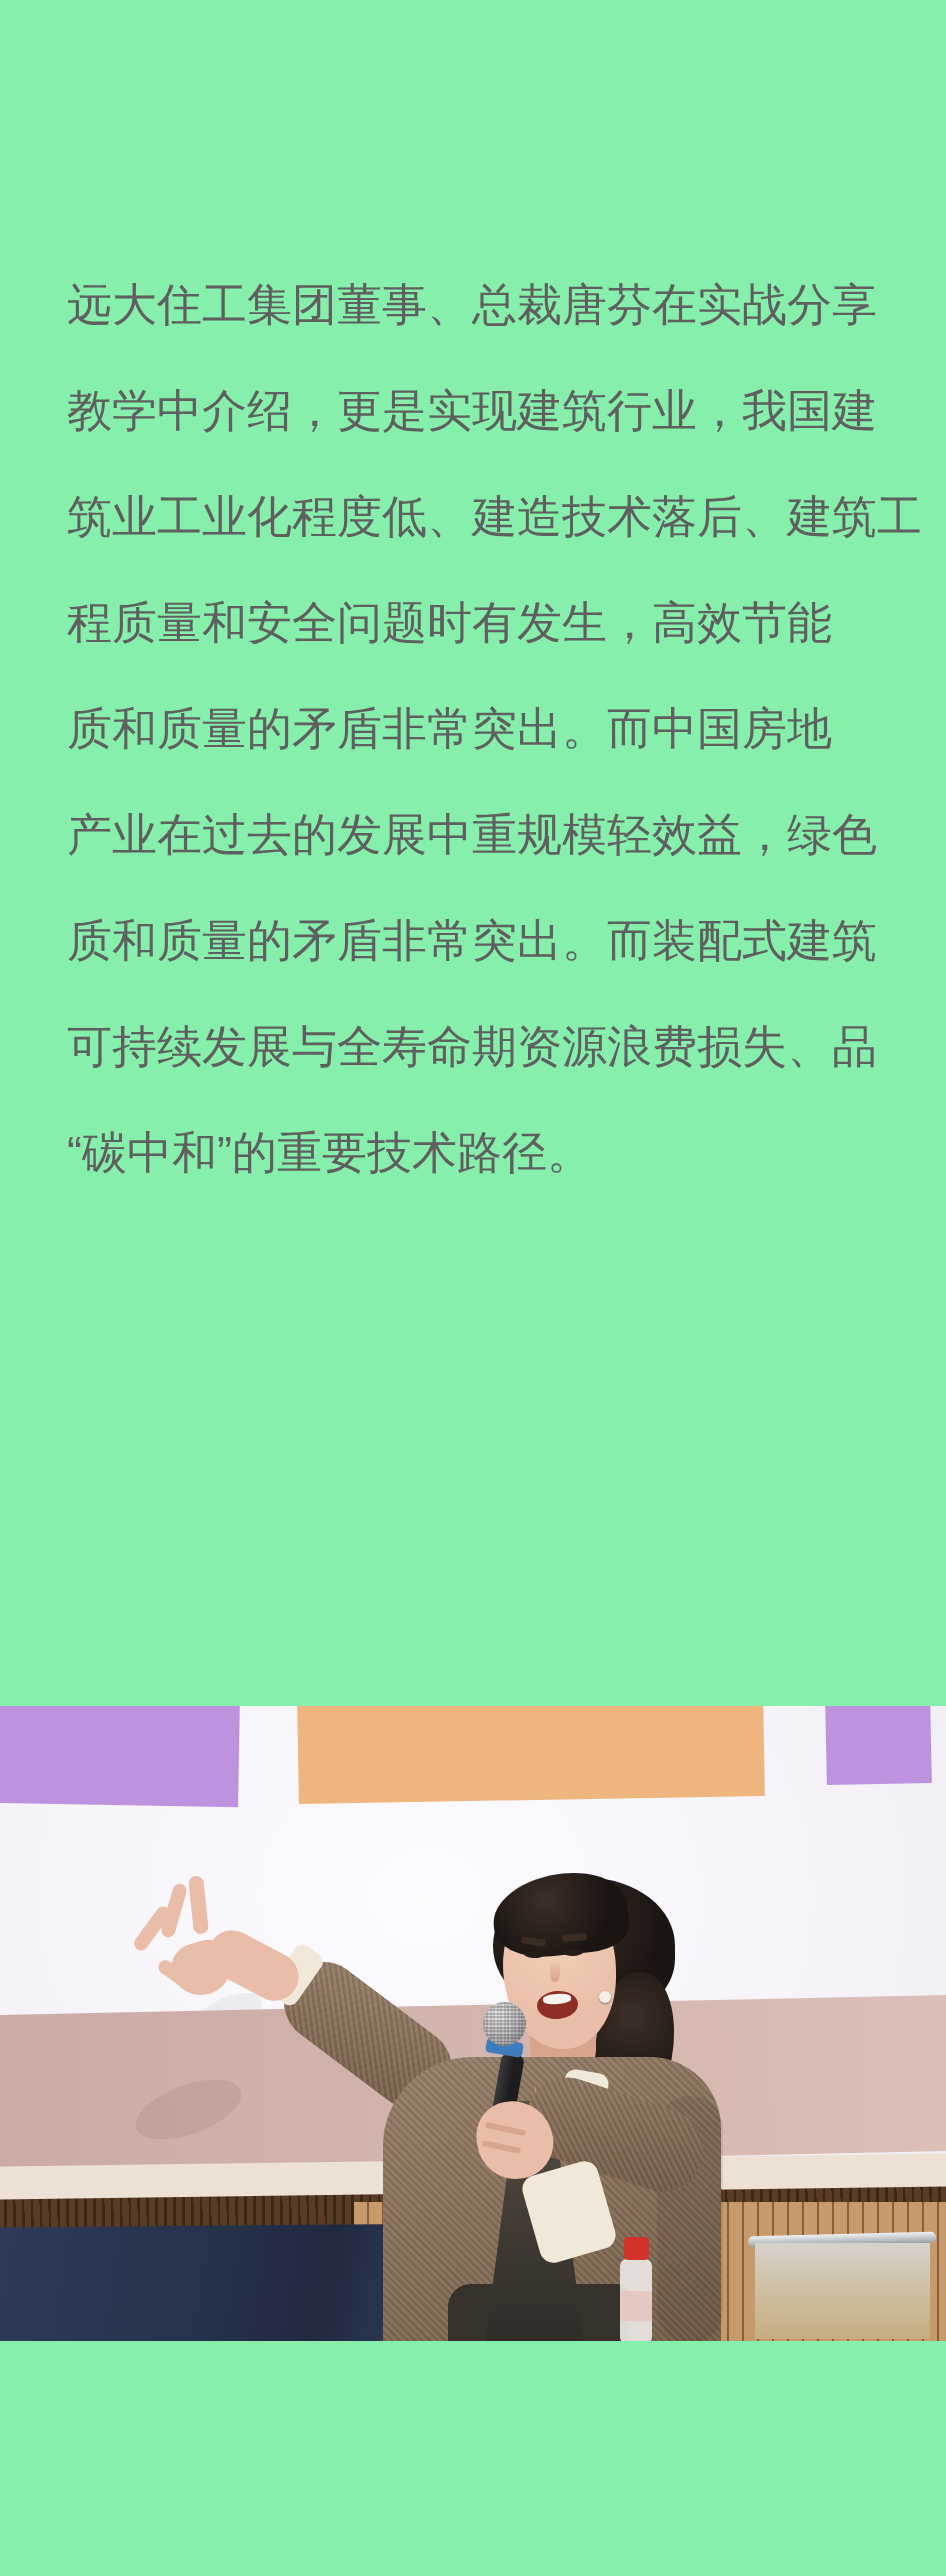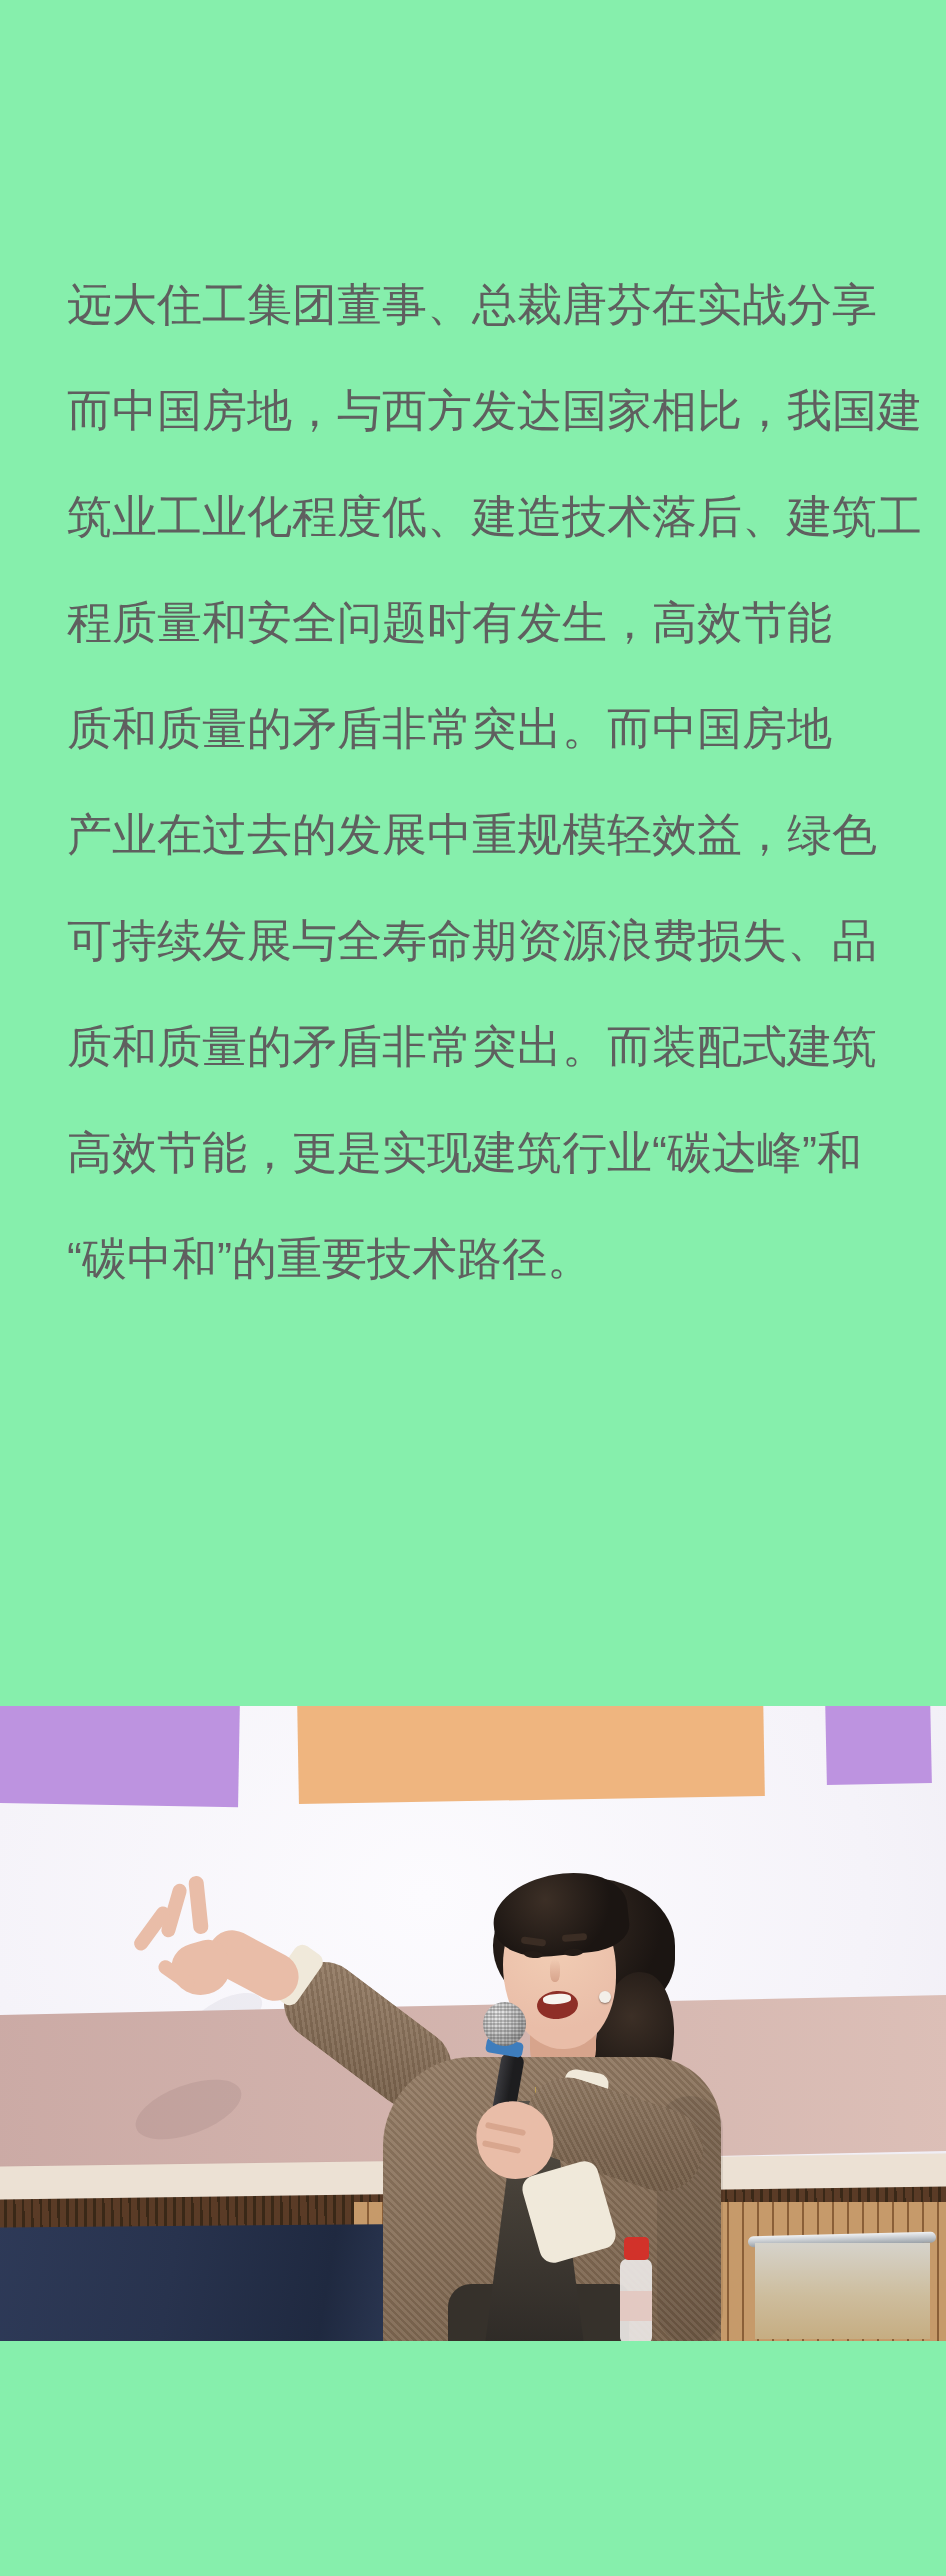--- a/index.html
+++ b/index.html
@@ -94,28 +94,27 @@
   .bottle-label{left:620px;top:585px;width:32px;height:30px;background:#e3c9c2;}
   .bottle-cap{left:624px;top:531px;width:25px;height:23px;border-radius:4.4px;background:var(--cap_red);}
 </style>
 </head>
 <body>
 
 <div class="page">
 
   <div class="article-text">
     <div class="line">远大住工集团董事、总裁唐芬在实战分享</div>
-    <div class="line">而中国房地，与西方发达国家相比，我国建</div>
+    <div class="line">教学中介绍，更是实现建筑行业，我国建</div>
     <div class="line">筑业工业化程度低、建造技术落后、建筑工</div>
     <div class="line">程质量和安全问题时有发生，高效节能</div>
     <div class="line">质和质量的矛盾非常突出。而中国房地</div>
     <div class="line">产业在过去的发展中重规模轻效益，绿色</div>
+    <div class="line">质和质量的矛盾非常突出。而装配式建筑</div>
     <div class="line">可持续发展与全寿命期资源浪费损失、品</div>
-    <div class="line">质和质量的矛盾非常突出。而装配式建筑</div>
-    <div class="line">高效节能，更是实现建筑行业“碳达峰”和</div>
     <div class="line">“碳中和”的重要技术路径。</div>
   </div>
 
   <div class="photo">
 
     <div class="block-purple-left"></div>
     <div class="block-orange"></div>
     <div class="block-purple-right"></div>
     <div class="shadow-screen"></div>
 

